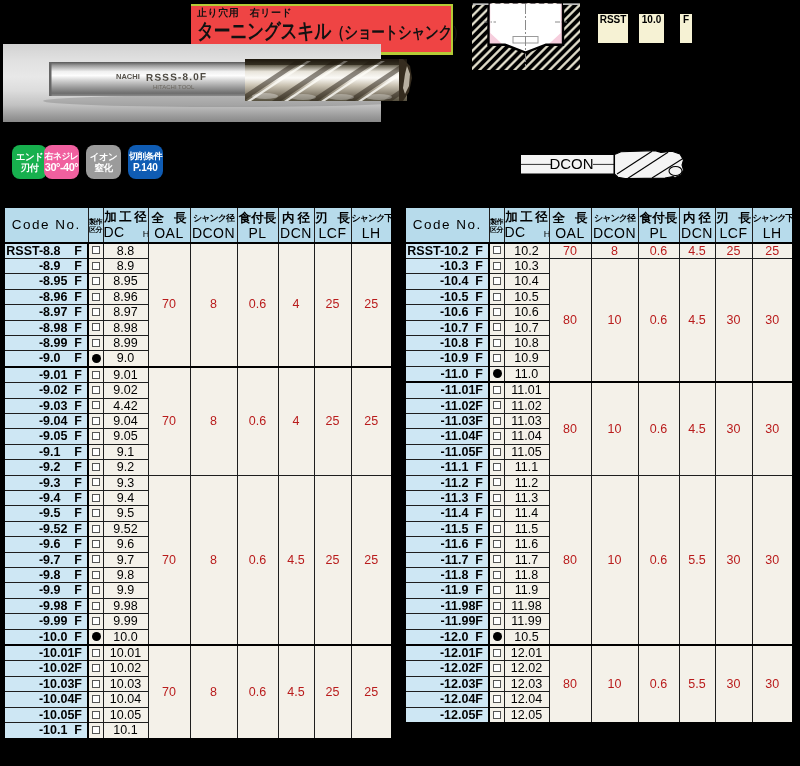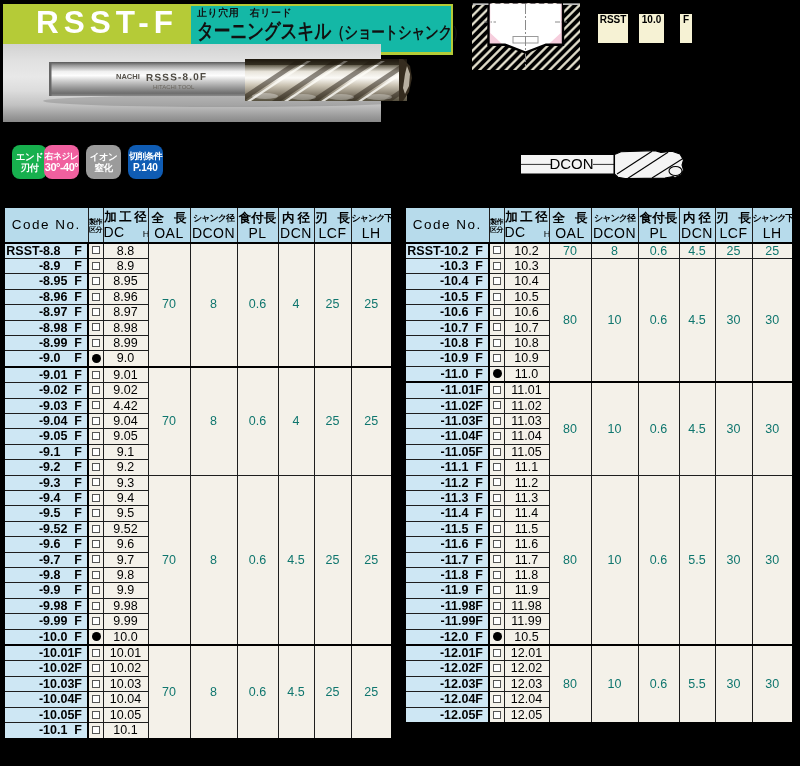--- a/index.html
+++ b/index.html
@@ -5,21 +5,21 @@
 html,body { width:800px; height:766px; background:#000; overflow:hidden;
   font-family:"Liberation Sans", sans-serif; }
 #page { position:relative; width:800px; height:766px; background:#000; }
 .abs { position:absolute; }
 
 
 #band-green { left:3px; top:4px; width:188px; height:40px; background:#b5cb37;
   display:flex; align-items:center; }
 #band-green span { color:#fff; font-weight:bold; font-size:31.5px; letter-spacing:5px;
   padding-left:33px; margin-top:-3px; }
-#band-cream { left:191px; top:4px; width:262px; height:51px; background:#14b8a6;
+#band-cream { left:191px; top:4px; width:262px; height:51px; background:#ef4444;
   border-top:2.5px solid #b5cb37; border-right:2.5px solid #b5cb37;
   border-bottom:3px solid #b5cb37; padding:0 0 0 6px; white-space:nowrap;}
 #band-cream .s1 { font-size:10px; font-weight:bold; color:#111; letter-spacing:0.5px; line-height:12px; margin-top:1px;}
 #band-cream .s2 { font-size:21px; font-weight:bold; color:#111; line-height:22px; margin-top:1px;
   transform:scaleX(0.80); transform-origin:0 0; letter-spacing:-0.5px;}
 #band-cream .s2 small { font-size:17px; }
 
 
 #photo { left:3px; top:44px; width:378px; height:78px;
   background:linear-gradient(180deg,#d2d2d2 0%,#e0e0e0 20%,#e8e8e8 42%,#dcdcdc 60%,#c2c2c2 78%,#9c9c9c 92%,#888 100%); }
@@ -57,34 +57,31 @@
 tr.hd .sp2 { letter-spacing:10px; margin-right:-10px;}
 tr.hd .sp3 { letter-spacing:3px; margin-right:-3px;}
 tr.hd .j2 { font-size:9px; font-weight:bold; line-height:15px; letter-spacing:-1px;}
 tr.hd .l1 { font-size:14px; line-height:15px; letter-spacing:0.5px;}
 tr.hd .h7 { font-size:9px; margin-left:18px; }
 table.spec td { font-size:12px; line-height:14.4px; height:14.42px; }
 table.spec td.code { background:#cee7f4; text-align:right; font-weight:bold; font-size:12.5px;
   padding-right:5px; color:#000; border-right:2px solid #000;}
 table.spec td.sei { background:#f4f1e9; text-align:center; vertical-align:middle;}
 table.spec td.dc  { background:#f4f1e9; text-align:center; color:#000; font-size:12.5px;}
-table.spec td.val { background:#f4f1e9; text-align:center; color:#0f766e; vertical-align:middle; font-size:12.5px;}
+table.spec td.val { background:#f4f1e9; text-align:center; color:#b91c1c; vertical-align:middle; font-size:12.5px;}
 tr.bt td { border-top:2.5px solid #000; }
 tr.bn td { border-top:1px solid #1e1e1e; }
 .cb { display:inline-block; width:8px; height:8px; border:1px solid #555; background:#fff;
   vertical-align:middle; margin-top:-2px; margin-left:1px;}
 .dot { display:inline-block; width:9px; height:9px; border-radius:50%; background:#000;
   vertical-align:middle; margin-top:-2px; margin-left:1px;}
 </style></head>
 <body>
 <div id="page">
 
-<div class="abs" id="band-green">
-      <span>RSST-F</span>
-    </div>
 
 <div class="abs" id="band-cream">
   <div class="s1">止り穴用　右リード</div>
   <div class="s2">ターニングスキル<small>（ショートシャンク）</small></div>
 </div>
 
 <div class="abs" id="photo">
 <svg width="450" height="78" viewBox="0 0 450 78">
 <defs>
 <linearGradient id="shk" x1="0" y1="0" x2="0" y2="1">

